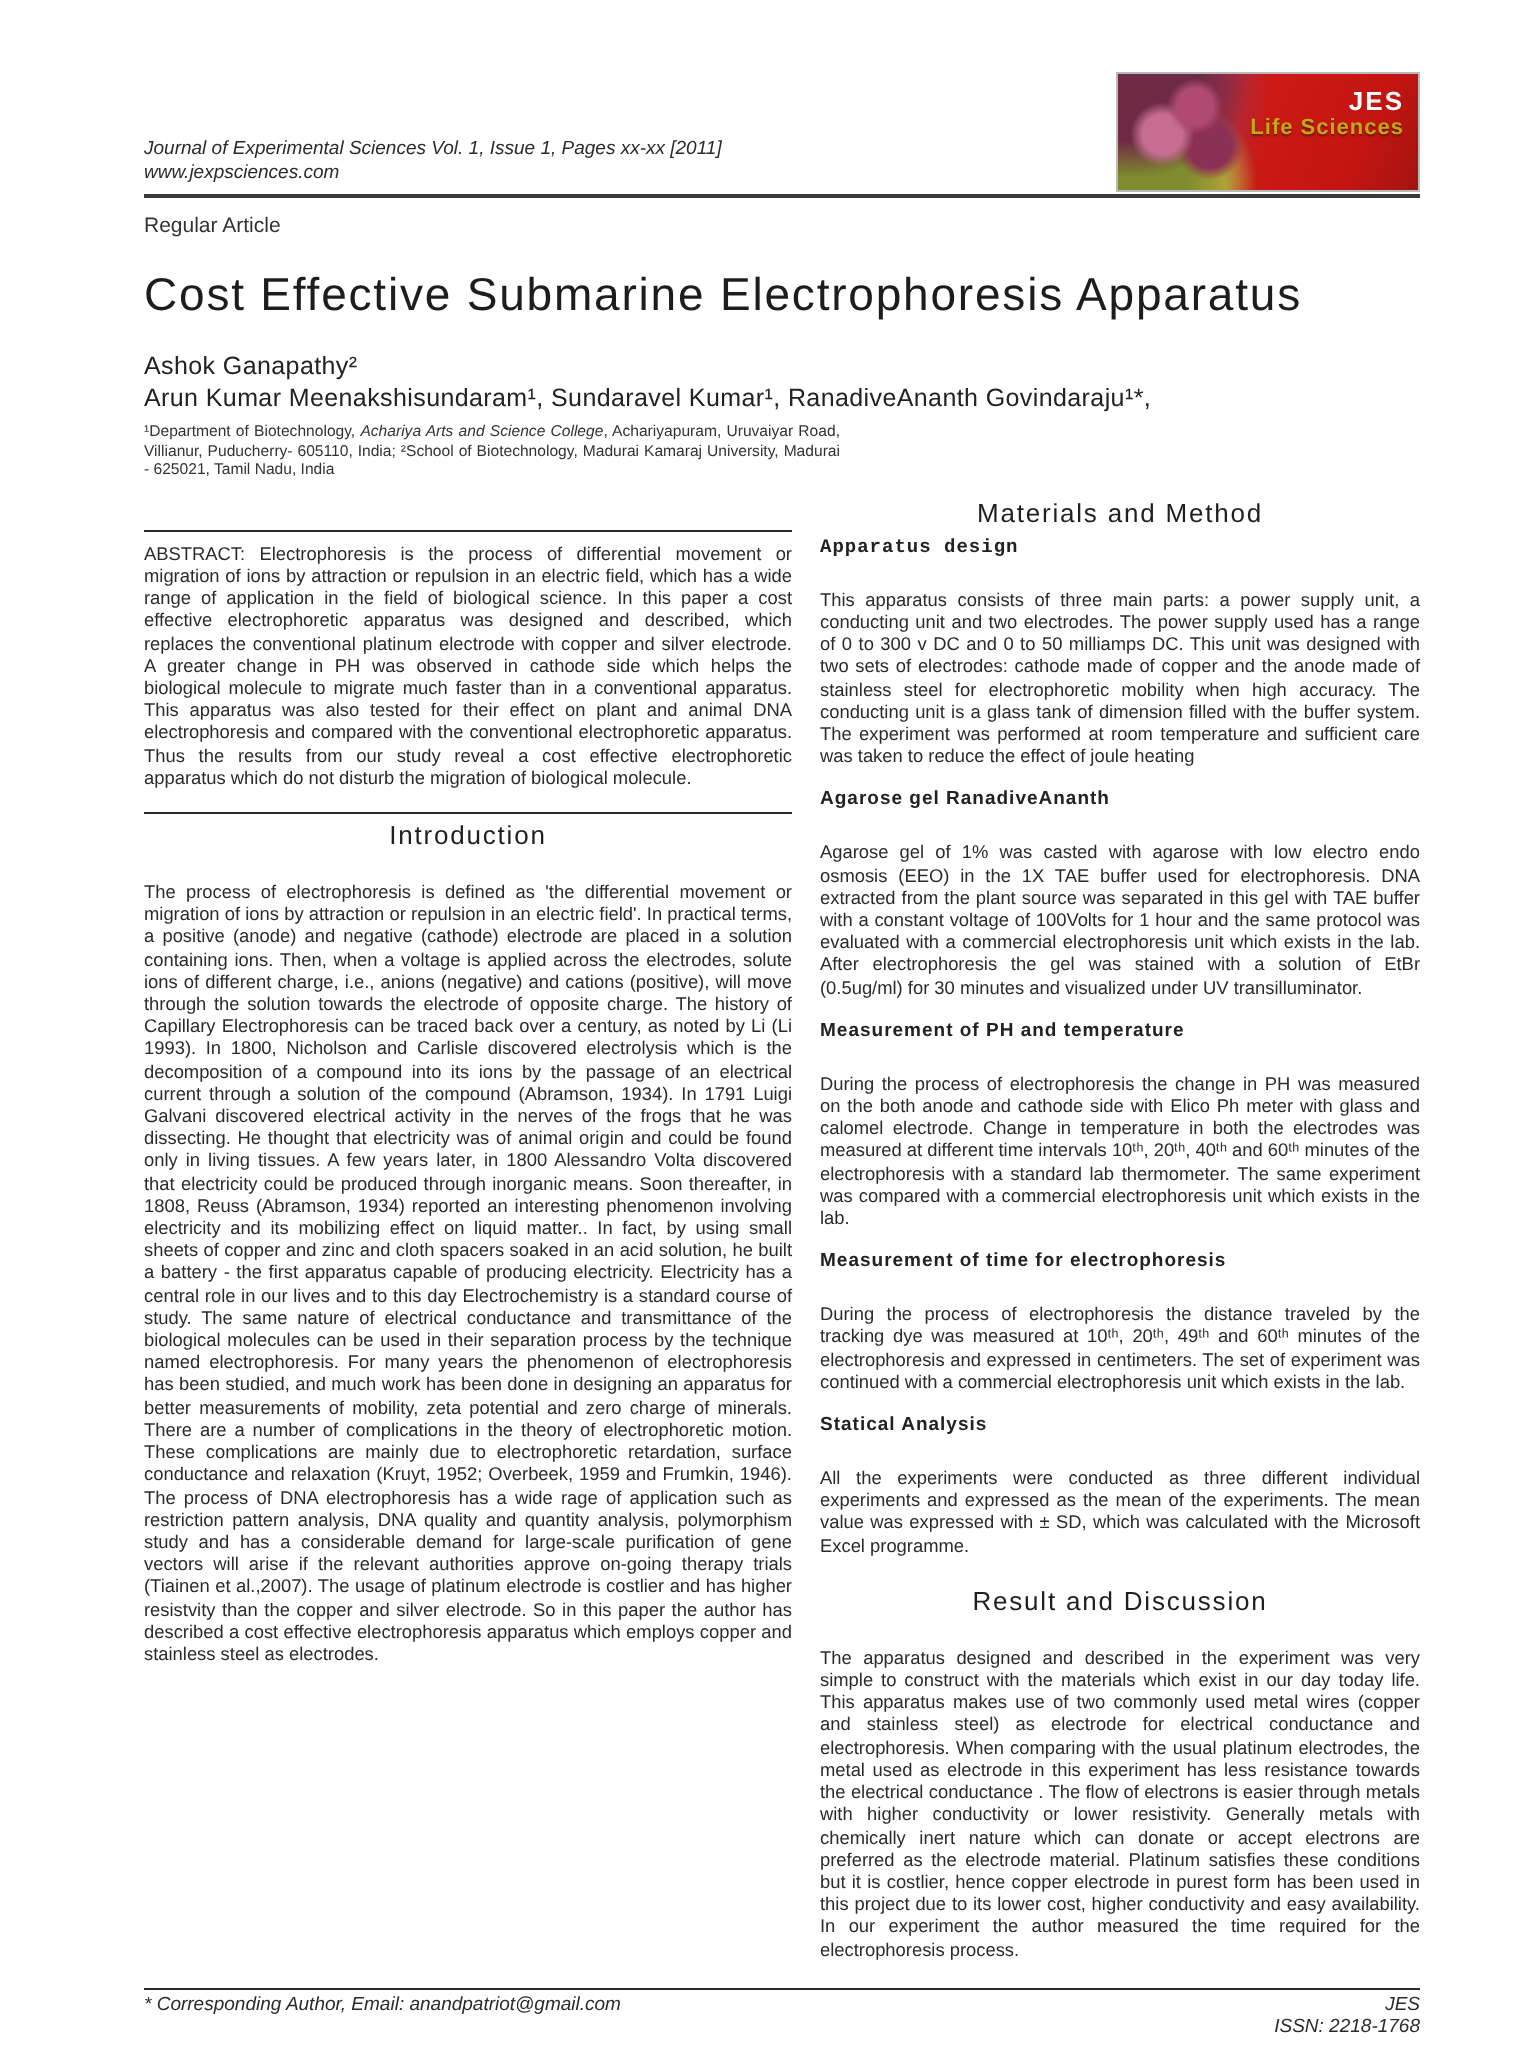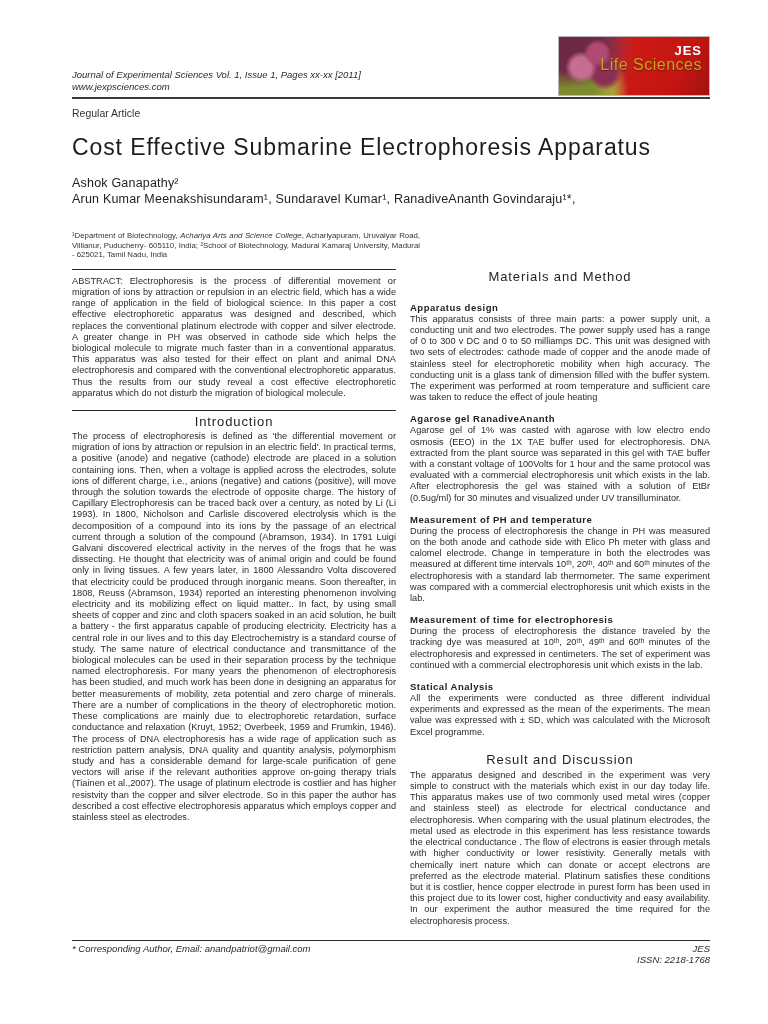--- a/index.html
+++ b/index.html
@@ -27,40 +27,40 @@
       radial-gradient(circle at 52% 28%, #b04a72 0 9px, rgba(176,74,114,0) 14px),
       radial-gradient(circle at 30% 52%, #c76d92 0 10px, rgba(199,109,146,0) 16px),
       radial-gradient(circle at 62% 62%, #8c2f54 0 11px, rgba(140,47,84,0) 17px),
       radial-gradient(ellipse at 10% 14%, #6e2a45 0 36%, rgba(110,42,69,0) 62%),
       radial-gradient(ellipse at 8% 88%, #7e8c2f 0 30%, rgba(126,140,47,0) 58%),
       radial-gradient(ellipse at 55% 96%, #c3a93a 0 22%, rgba(195,169,58,0) 50%),
       linear-gradient(100deg,#7c2340 0%, #9e3350 55%, rgba(158,51,80,0) 95%);
   }
   .logo-text{position:absolute;right:7px;top:7px;text-align:right;}
   .logo-jes{font-size:13px;font-weight:bold;color:#ffffff;letter-spacing:1px;line-height:14px;}
-  .logo-ls{font-size:16px;font-weight:normal;color:#c2a818;letter-spacing:0.5px;line-height:13px;text-shadow:0 1px 1px rgba(60,20,10,.6);}
+  .logo-ls{font-size:11px;font-weight:bold;color:#c2a818;letter-spacing:0.5px;line-height:13px;text-shadow:0 1px 1px rgba(60,20,10,.6);}
   .header-rule{border-top:2px solid #3a3a3a;margin-top:1px;}
   
   .article-type{font-size:10.5px;color:#333;margin-top:8px;}
   .title{font-size:23px;font-weight:normal;letter-spacing:0.9px;color:#1d1d1d;margin:15px 0 0 0;}
   .authors{font-size:12.5px;line-height:15.5px;color:#222;margin-top:15px;letter-spacing:0.2px;}
-  .affiliation{font-size:7.8px;line-height:9.6px;color:#333;width:348px;margin:24px 0 0 0;text-align:justify;}
+  .affiliation{font-size:7.8px;line-height:9.6px;color:#333;width:348px;margin:4px 0 0 0;text-align:justify;}
   
   .columns{display:flex;gap:14px;margin-top:9px;}
   .col-left{width:324px;flex:0 0 324px;}
   .col-right{width:300px;flex:0 0 300px;}
   .body,.abstract{
-    font-size:9.2px;line-height:11.2px;text-align:justify;color:#2b2b2b;margin:0 0 9px 0;
+    font-size:9.2px;line-height:11.2px;text-align:justify;color:#2b2b2b;margin:16px 0 9px 0;
   }
   .abstract{border-top:1.5px solid #2a2a2a;padding-top:6px;}
   .sec{font-size:13px;font-weight:normal;letter-spacing:0.9px;color:#1f1f1f;margin:0 0 2px 0;text-align:center;}
   .sec.ruled{border-top:1.5px solid #2a2a2a;padding-top:3px;margin-top:11px;}
   .sec.rd{margin-top:14px;margin-bottom:3px;}
   .subsec{font-size:9.5px;font-weight:bold;letter-spacing:0.5px;color:#222;margin:10px 0 1px 0;}
-  .mm-first .subsec{margin-top:18px;}
+  .mm-first .subsec{margin-top:4px;font-family:Liberation Mono, monospace;}
   
   .footer{
     display:flex;justify-content:space-between;align-items:flex-start;
     border-top:1.5px solid #2a2a2a;margin-top:4px;padding-top:2px;
     font-style:italic;font-size:9.5px;line-height:11.5px;color:#2b2b2b;
   }
   .foot-right{text-align:right;}
 </style>
 </head>
 <body>

